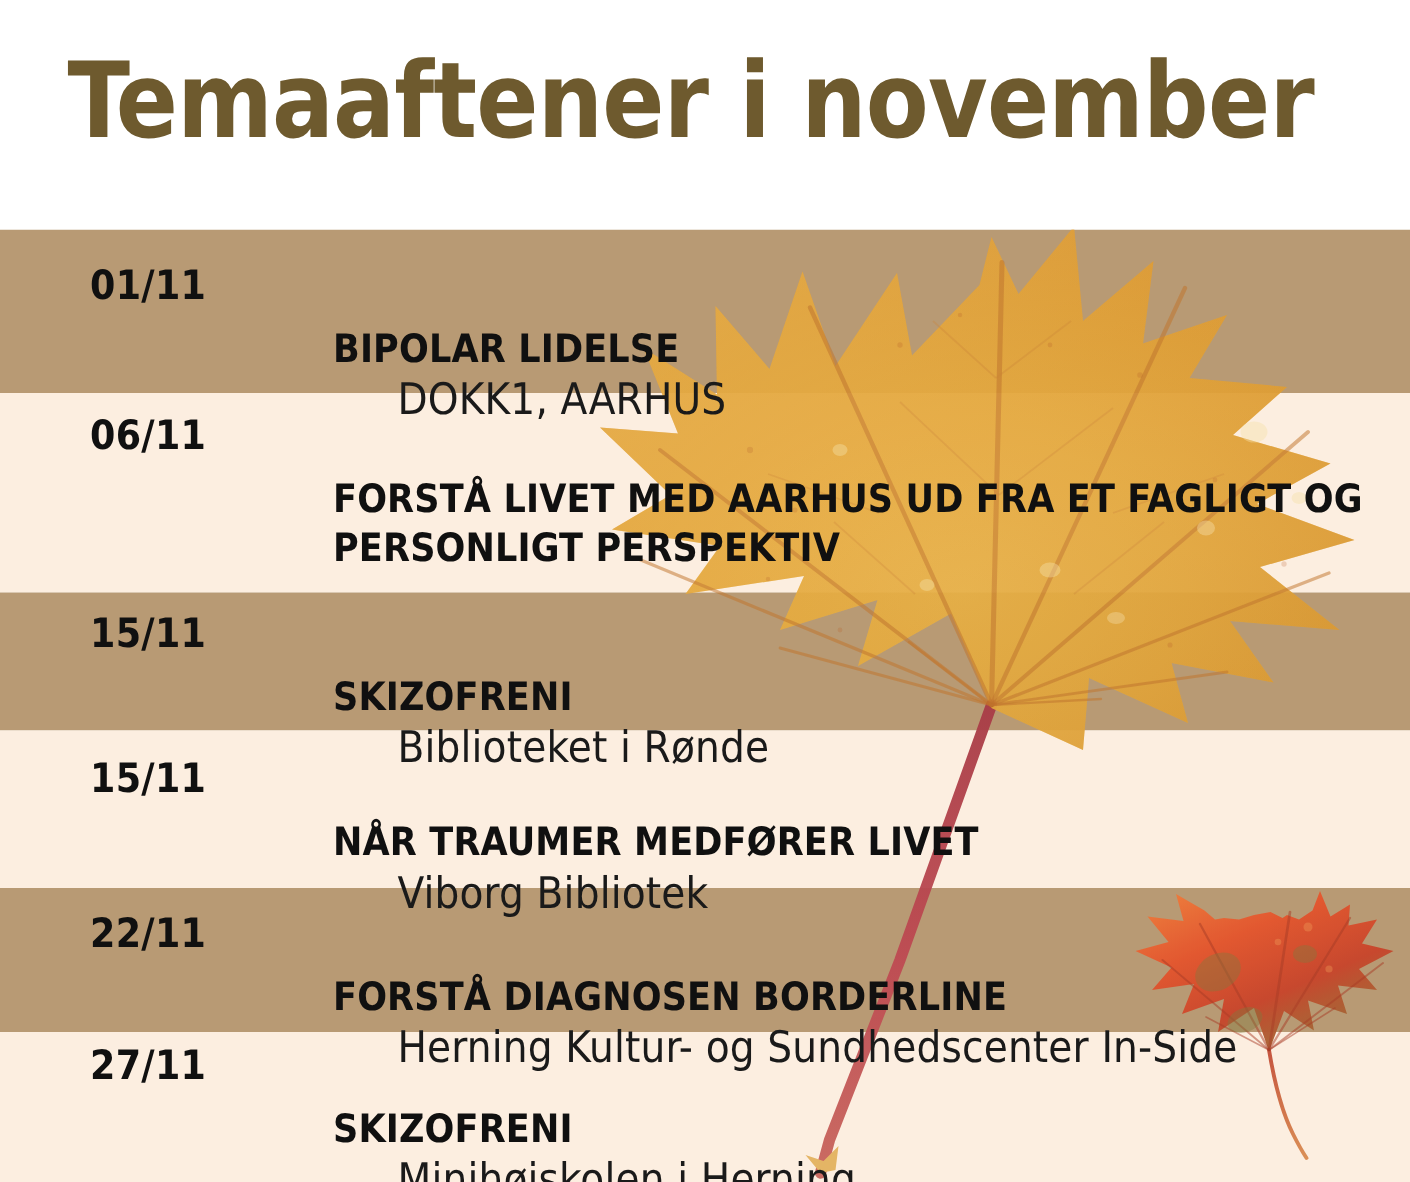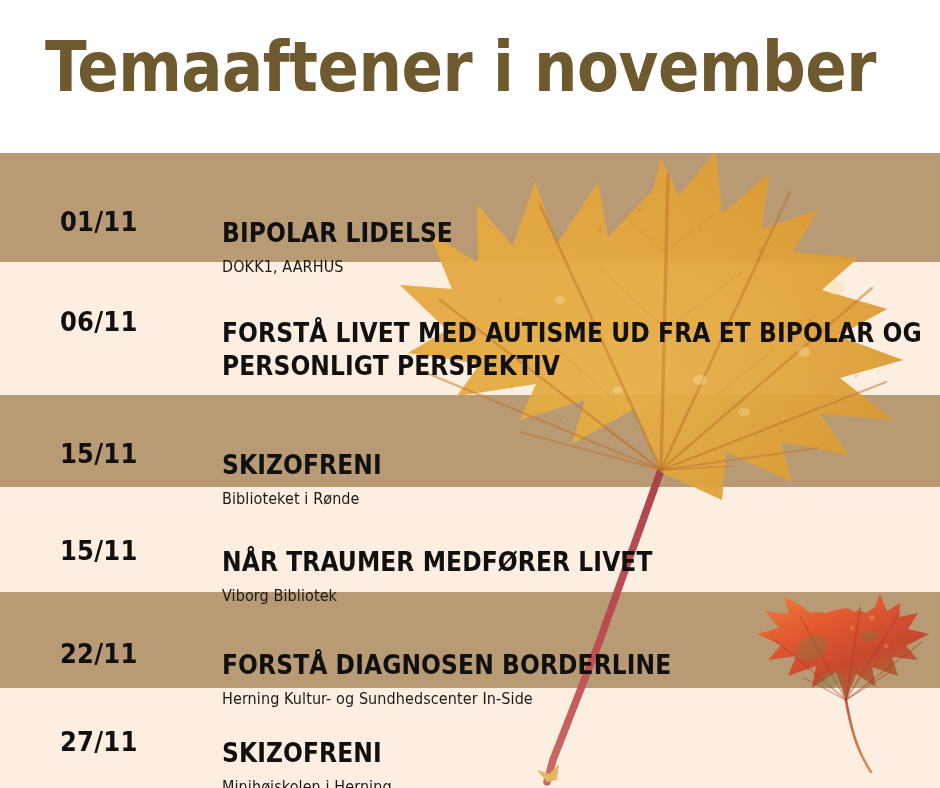--- a/index.html
+++ b/index.html
@@ -73,44 +73,44 @@
     position:absolute;
     left:60px;
     width:150px;
     color:#101010;
     font-family:"DejaVu Sans Condensed","Liberation Sans Narrow","Liberation Sans", sans-serif;
     font-weight:700;
     font-size:27px;
     line-height:30px;
     letter-spacing:0.2px;
     white-space:nowrap;
-    margin-top:31px;
   }
   .row .body{
     position:absolute;
     left:222px;
     right:18px;
   }
   .row .etitle{
     color:#101010;
     font-family:"DejaVu Sans Condensed","Liberation Sans Narrow","Liberation Sans", sans-serif;
     font-weight:700;
     font-size:26px;
     line-height:33px;
     letter-spacing:0.1px;
     margin-top:41px;
   }
   .row .venue{
     color:#1a1a1a;
     font-family:"DejaVu Sans Condensed","Liberation Sans Narrow","Liberation Sans", sans-serif;
     font-weight:400;
-    font-size:16px;
+    font-size:29px;
     line-height:29px;
     letter-spacing:0.1px;
     margin-top:2px;
+    margin-left:43px;
   }
 
   
   #row-0{ top:176px; }
   #row-1{ top:276px; }
   #row-2{ top:408px; }
   #row-3{ top:505px; }
   #row-4{ top:608px; }
   #row-5{ top:696px; }
 </style>
@@ -279,21 +279,21 @@
       <div class="date">01/11</div>
       <div class="body">
         <div class="etitle">BIPOLAR LIDELSE</div>
         <div class="venue">DOKK1, AARHUS</div>
       </div>
     </div>
 
     <div class="row" id="row-1">
       <div class="date">06/11</div>
       <div class="body">
-        <div class="etitle">FORSTÅ LIVET MED AUTISME UD FRA ET BIPOLAR OG PERSONLIGT PERSPEKTIV</div>
+        <div class="etitle">FORSTÅ LIVET MED AARHUS UD FRA ET FAGLIGT OG PERSONLIGT PERSPEKTIV</div>
       </div>
     </div>
 
     <div class="row" id="row-2">
       <div class="date">15/11</div>
       <div class="body">
         <div class="etitle">SKIZOFRENI</div>
         <div class="venue">Biblioteket i Rønde</div>
       </div>
     </div>

